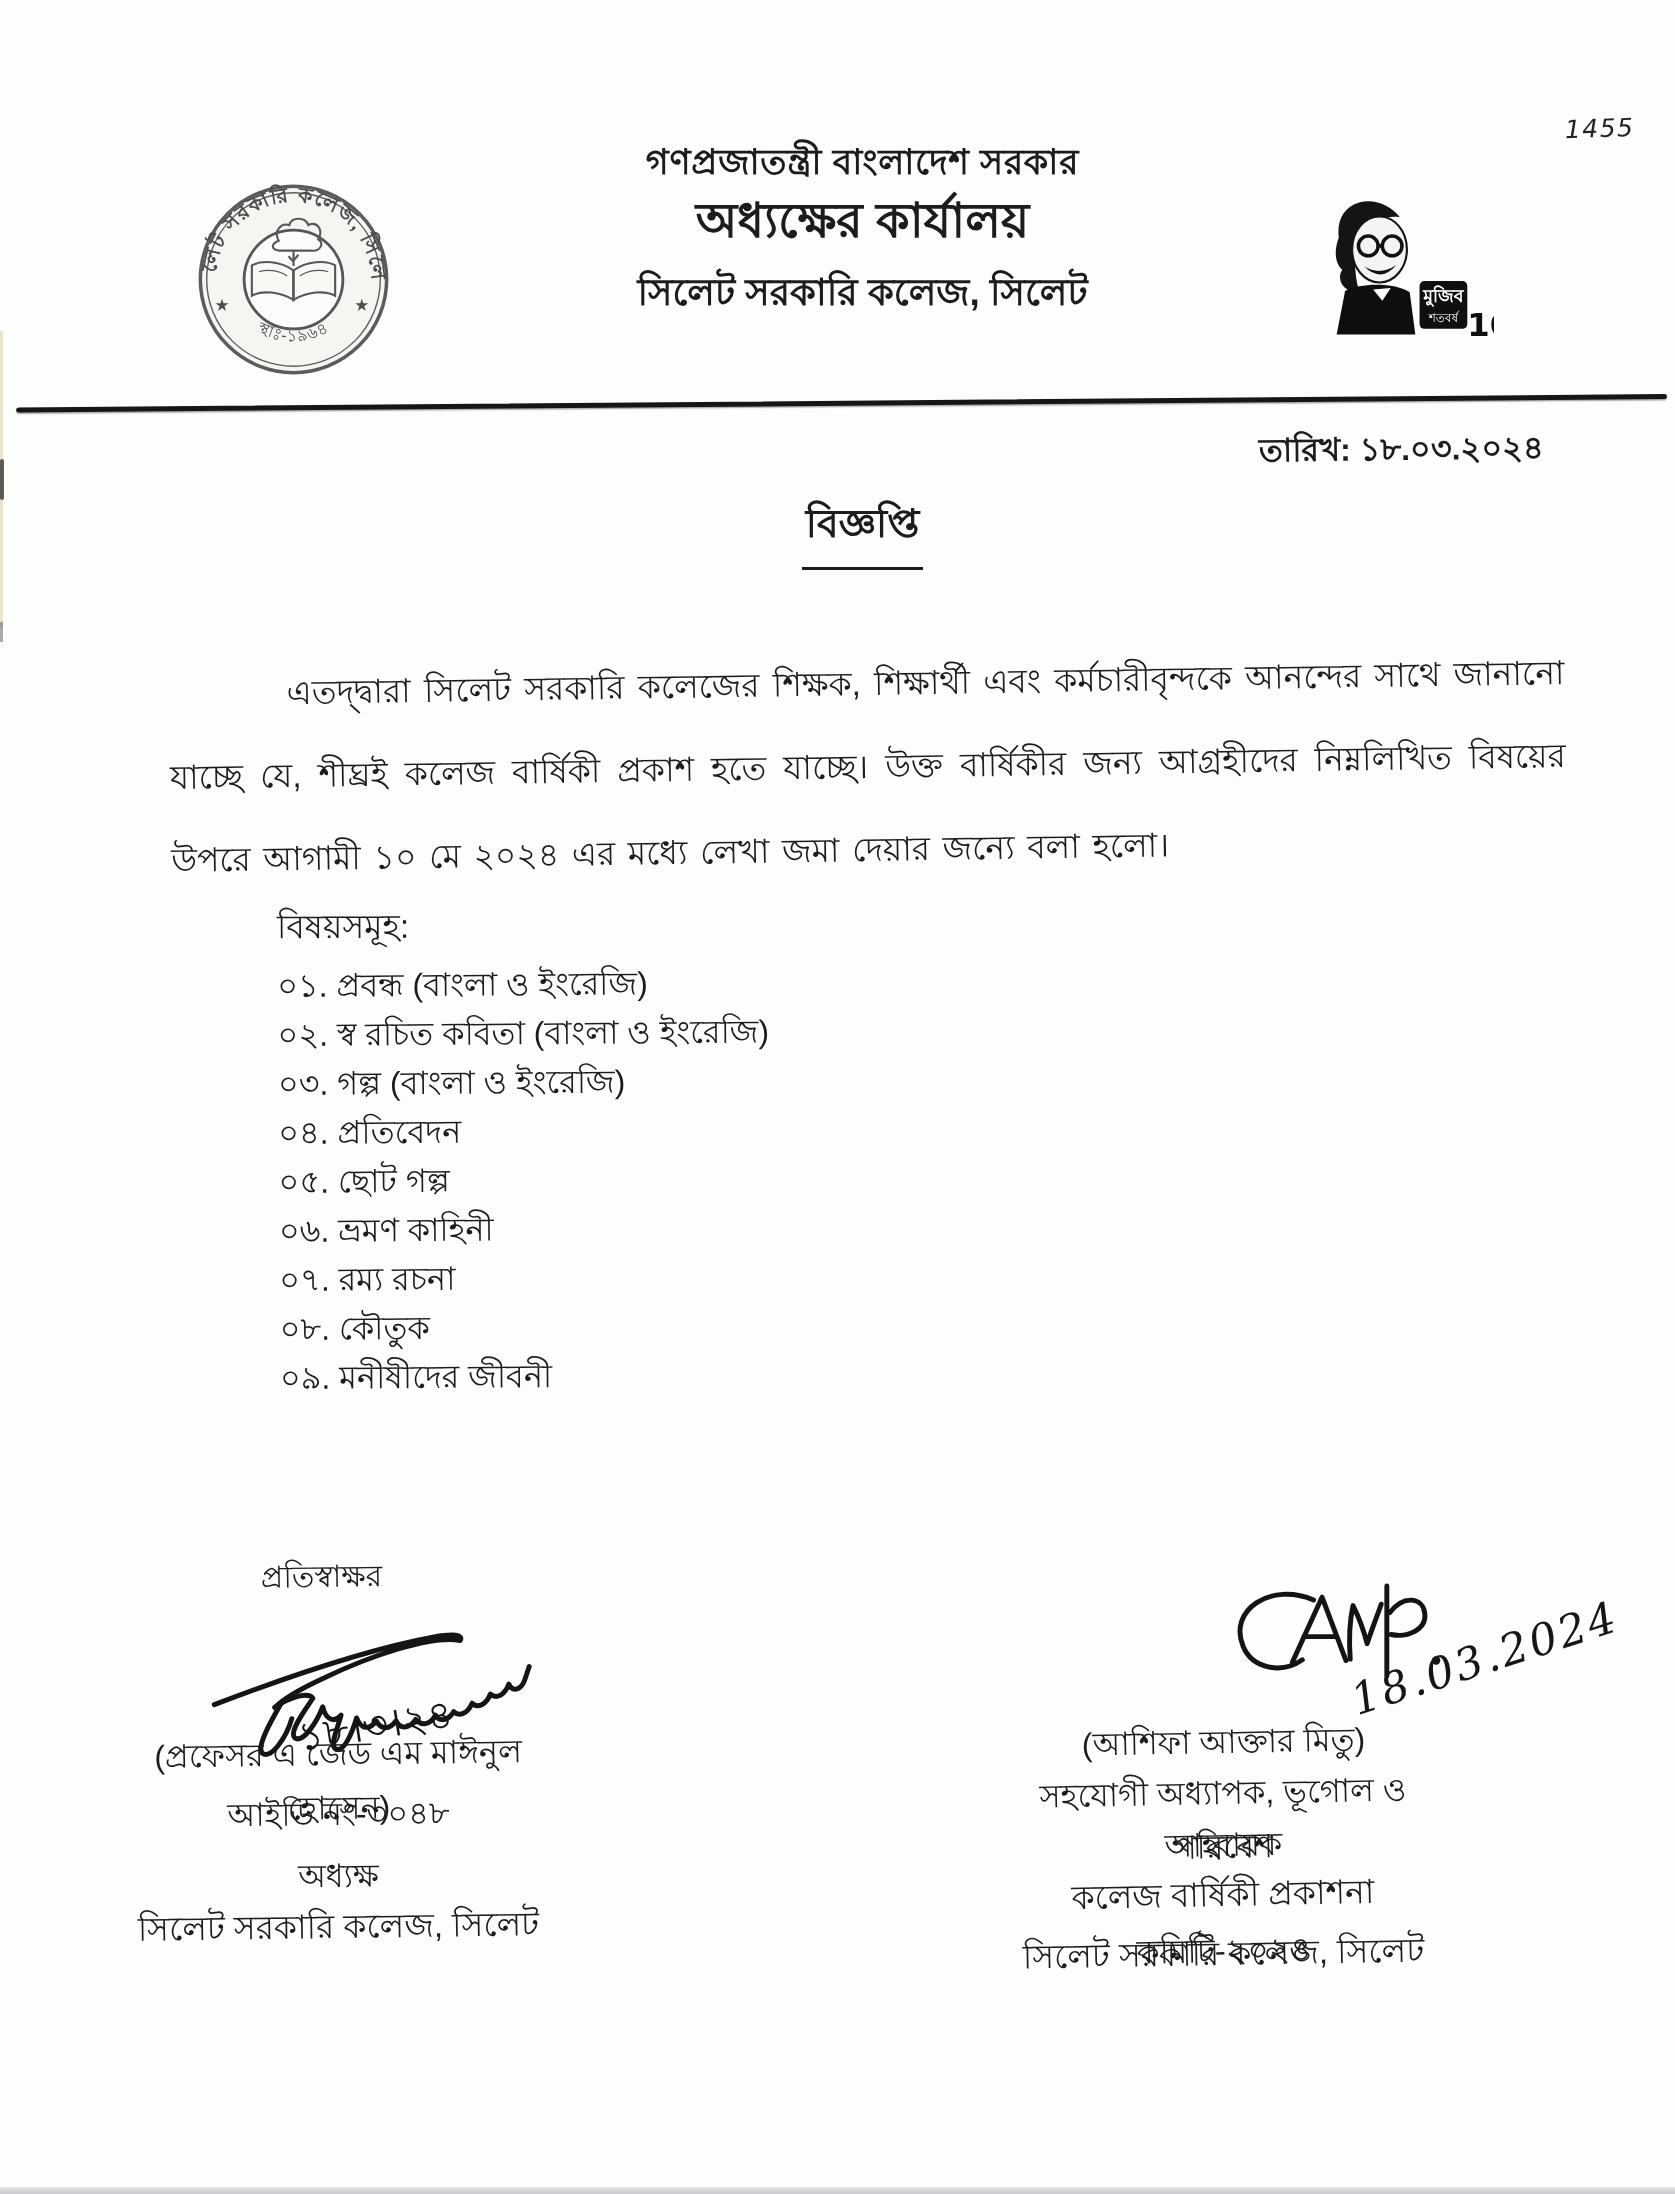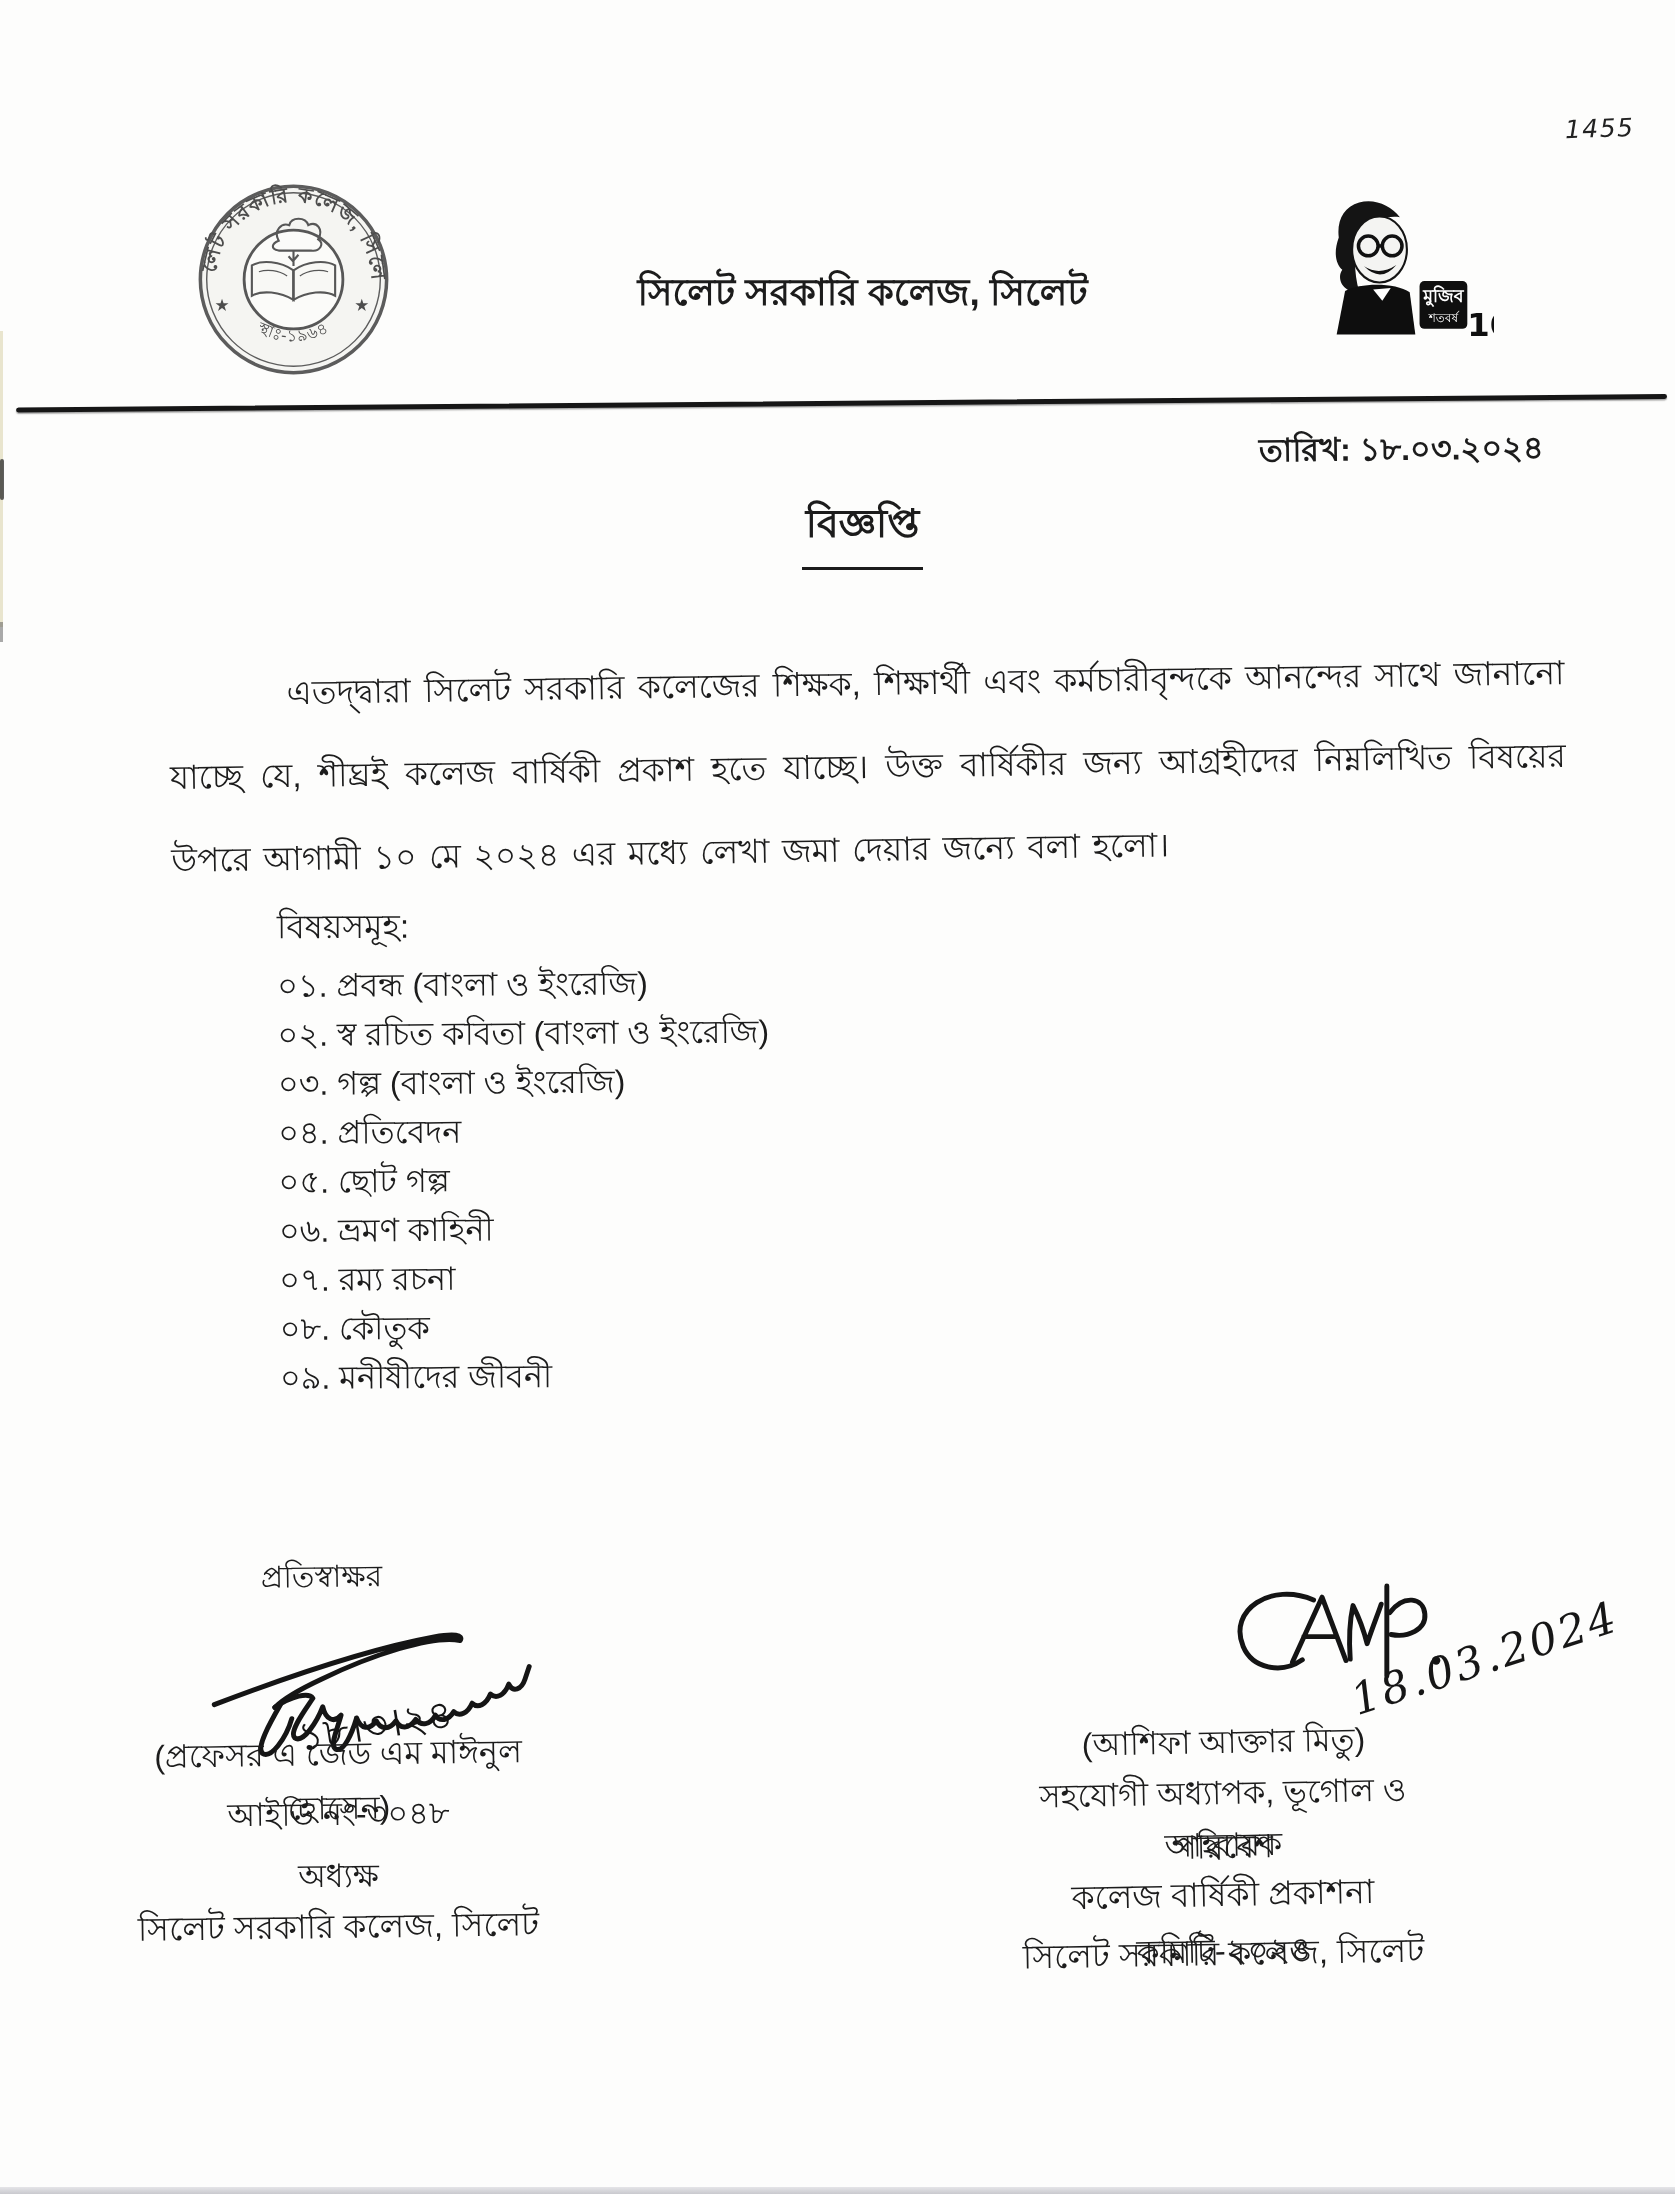--- a/index.html
+++ b/index.html
@@ -135,20 +135,22 @@
     </g>
     <path d="M67 117 Q 89 131 113 115 Q 91 141 67 117 Z" fill="#111"></path>
     <path d="M40 152 C 62 140 112 140 132 154 L 140 214 L 28 214 Z" fill="#0e0e0e"></path>
     <path d="M80 150 L 93 166 L 105 148 Z" fill="#fff"></path>
     <rect x="146" y="138" width="68" height="68" rx="7" fill="#0f0f0f"></rect>
     <text x="180" y="168" font-size="25" fill="#fff" text-anchor="middle" font-weight="bold">মুজিব</text>
     <text x="180" y="196" font-size="17" fill="#fff" text-anchor="middle">শতবর্ষ</text>
     <text x="214" y="216" font-size="46" fill="#0f0f0f" font-weight="bold" font-family="DejaVu Sans,sans-serif">100</text>
   </svg>
 
+  <div class="abs hline h-govt">গণপ্রজাতন্ত্রী বাংলাদেশ সরকার</div>
+  <div class="abs hline h-office">অধ্যক্ষের কার্যালয়</div>
   <div class="abs hline h-college">সিলেট সরকারি কলেজ, সিলেট</div>
 
   <div class="abs sep-line"></div>
 
   <div class="abs date-line">তারিখ: ১৮.০৩.২০২৪</div>
 
   <div class="abs notice-title-wrap">
     <span class="notice-title">বিজ্ঞপ্তি</span>
   </div>
 

